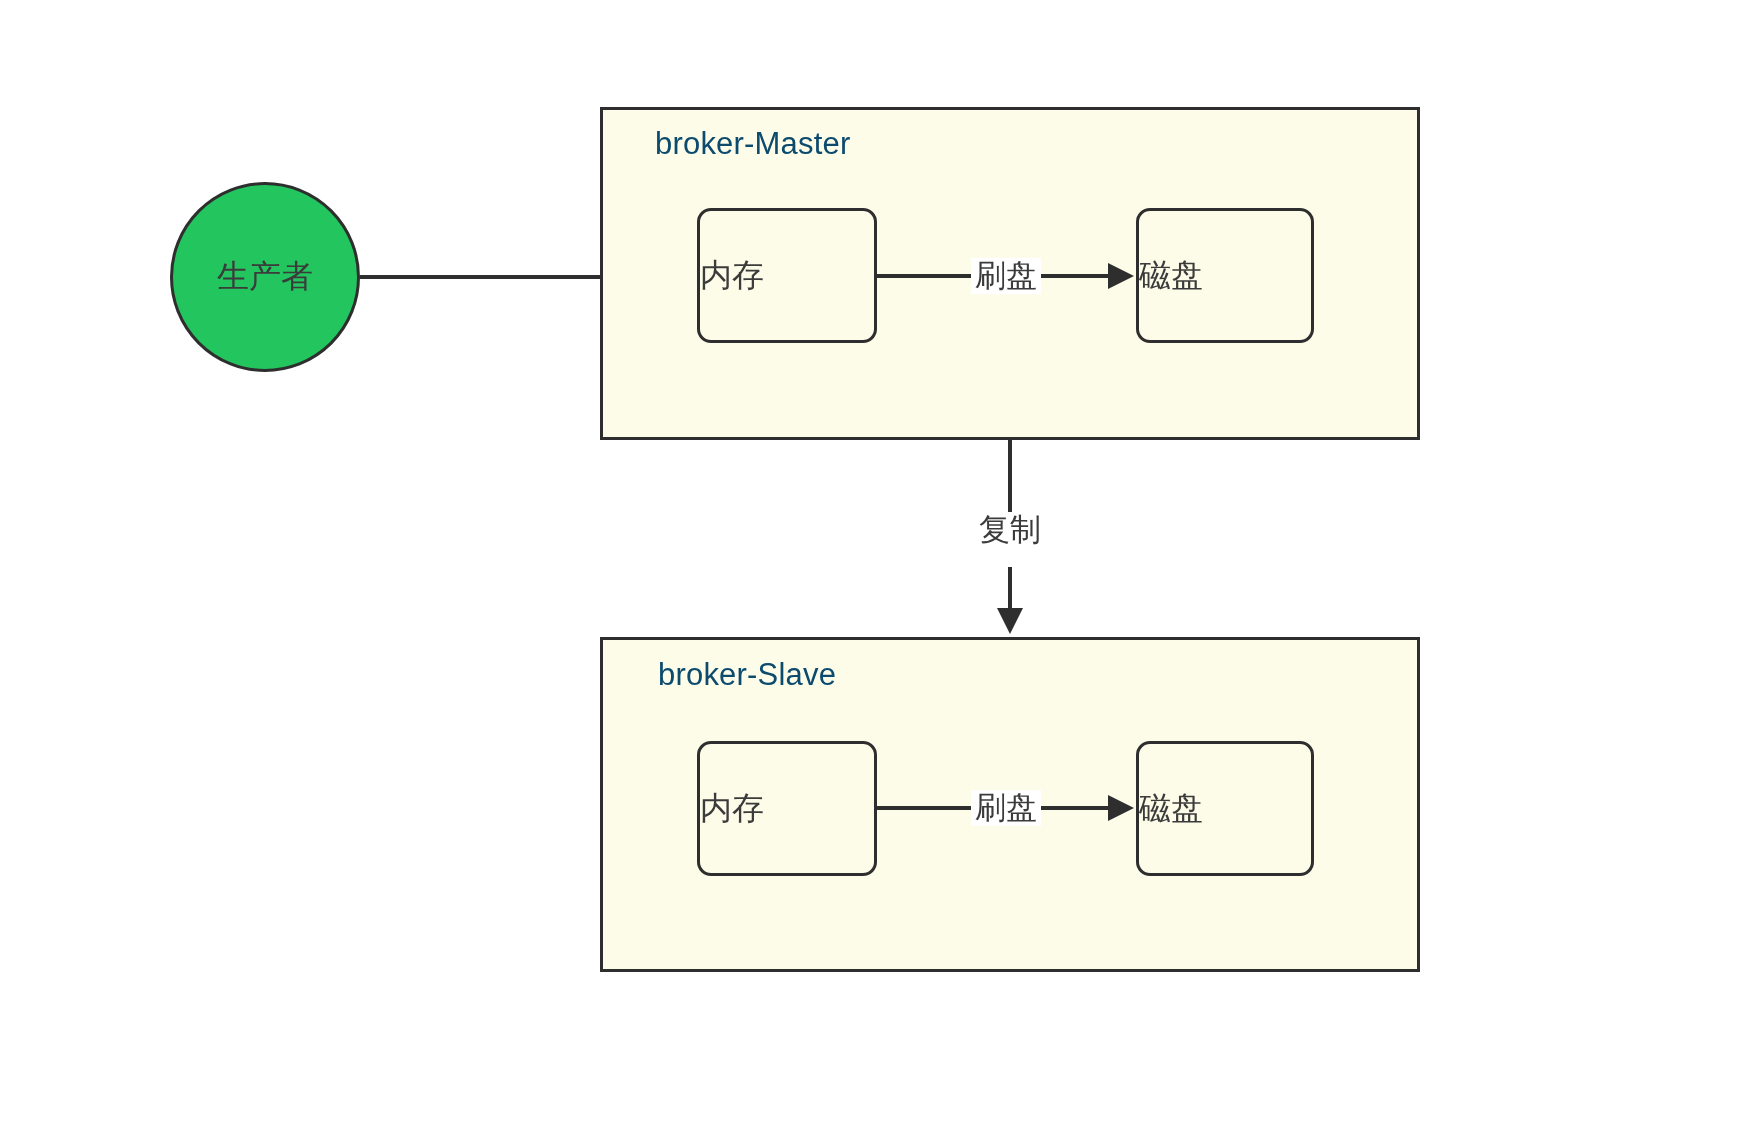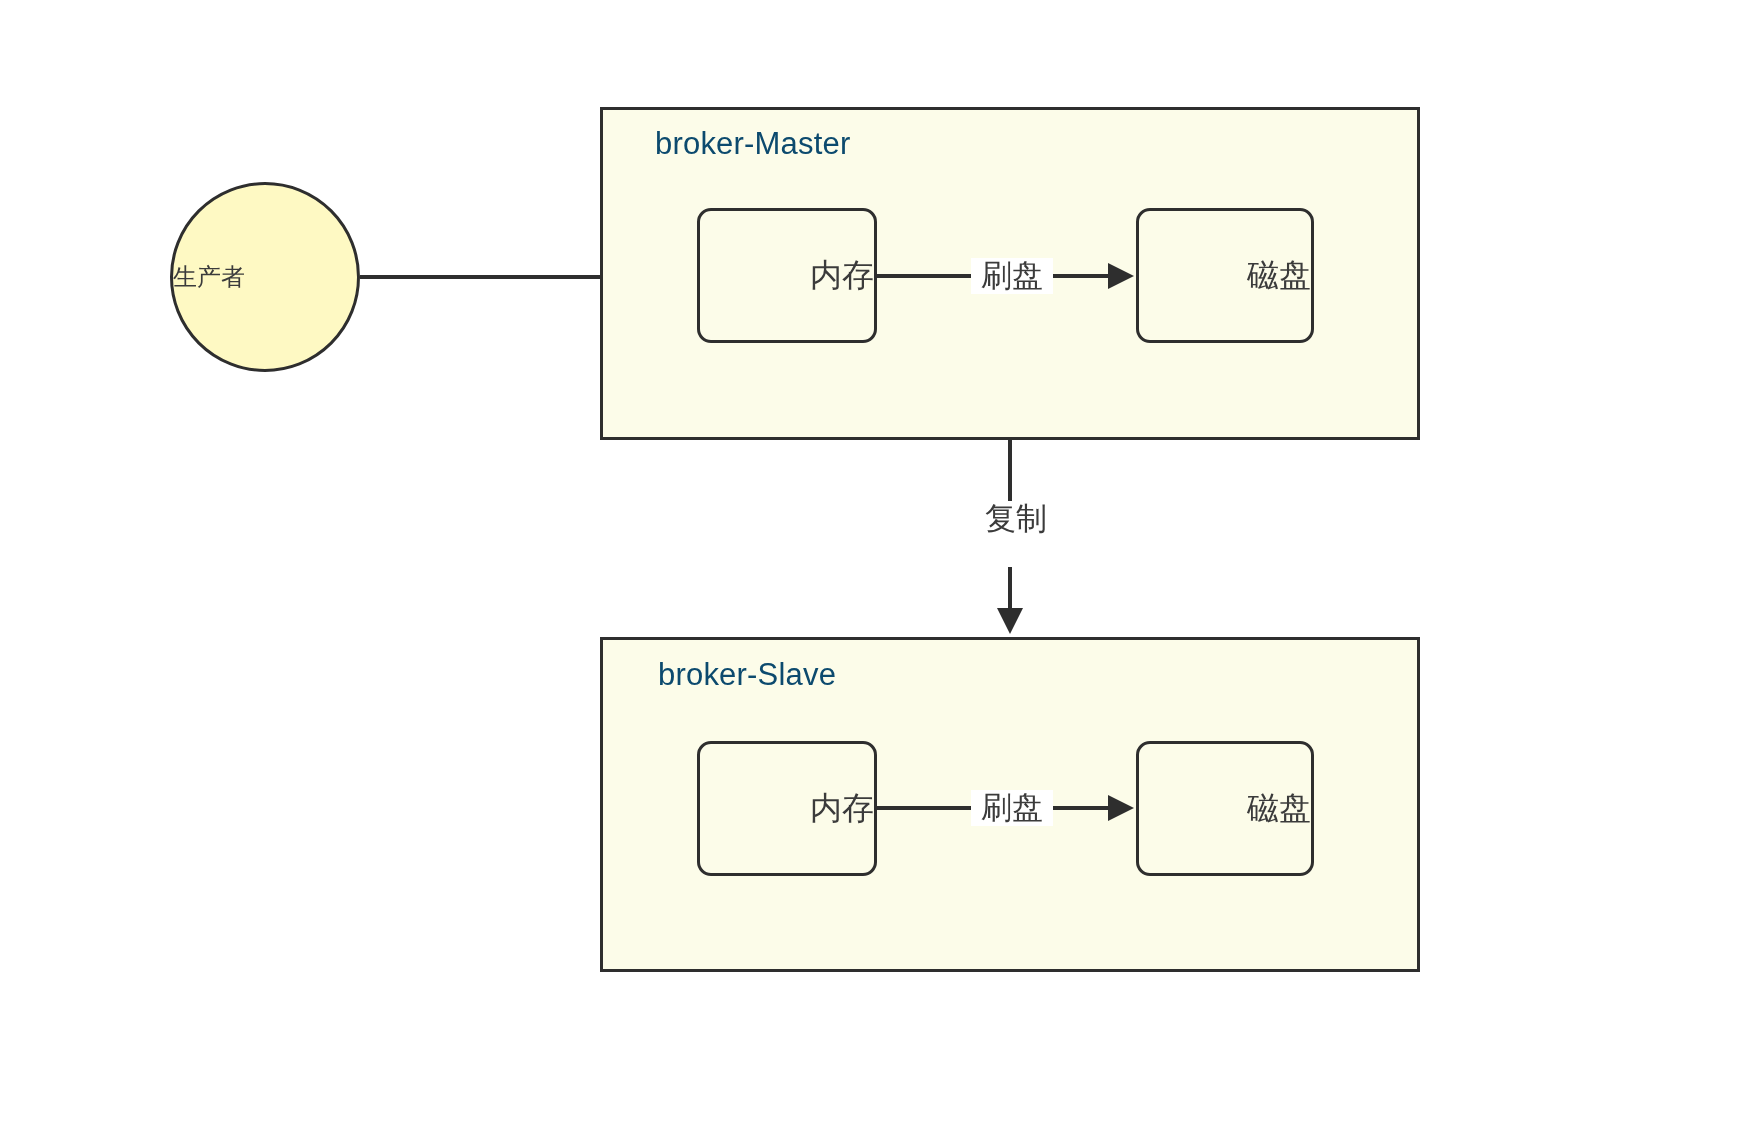--- a/index.html
+++ b/index.html
@@ -34,33 +34,34 @@
     letter-spacing: 0.2px;
   }
   .round-box {
     position: absolute;
     background: #fcfce9;
     border: 3px solid #2e2e2e;
     border-radius: 14px;
     box-sizing: border-box;
     display: flex;
     align-items: center;
-    justify-content: flex-end;
+    justify-content: flex-start;
     font-size: 32px;
     color: #3b3b3b;
   }
   .circle-node {
     position: absolute;
-    background: #fef9c3;
+    background: #22c55e;
     border: 3px solid #2e2e2e;
     border-radius: 50%;
     box-sizing: border-box;
     display: flex;
     align-items: center;
-    font-size: 24px;
+    justify-content: center;
+    font-size: 32px;
     color: #3b3b3b;
   }
 
   
   .edge-line-h {
     position: absolute;
     height: 4px;
     background: #2e2e2e;
   }
   .edge-line-v {
@@ -83,21 +84,21 @@
     border-left: 13px solid transparent;
     border-right: 13px solid transparent;
     border-top: 26px solid #2e2e2e;
   }
   .edge-label {
     position: absolute;
     background: #ffffff;
     font-size: 31px;
     color: #3b3b3b;
     line-height: 1.1;
-    padding: 1px 10px;
+    padding: 1px 4px;
     white-space: nowrap;
   }
 </style>
 </head>
 <body>
 
 <div id="stage">
 
   <div class="circle-node" style="left:170px; top:182px; width:190px; height:190px;">
     <span>生产者</span>
@@ -115,21 +116,21 @@
 
   <div class="edge-line-h" style="left:877px; top:274px; width:238px;"></div>
   <div class="arrow-right" style="left:1108px; top:263px;"></div>
   <div class="edge-label" style="left:971px; top:258px;">刷盘</div>
 
   <div class="round-box" style="left:1136px; top:208px; width:178px; height:135px;">
     <span>磁盘</span>
   </div>
 
   <div class="edge-line-v" style="left:1008px; top:440px; height:88px;"></div>
-  <div class="edge-label" style="left:975px; top:501px;">复制</div>
+  <div class="edge-label" style="left:975px; top:512px;">复制</div>
   <div class="edge-line-v" style="left:1008px; top:567px; height:45px;"></div>
   <div class="arrow-down" style="left:997px; top:608px;"></div>
 
   <div class="container-box" style="left:600px; top:637px; width:820px; height:335px;"></div>
   <div class="container-label" style="left:658px; top:657px;text-align:center;">broker-Slave</div>
 
   <div class="round-box" style="left:697px; top:741px; width:180px; height:135px;">
     <span>内存</span>
   </div>
 

